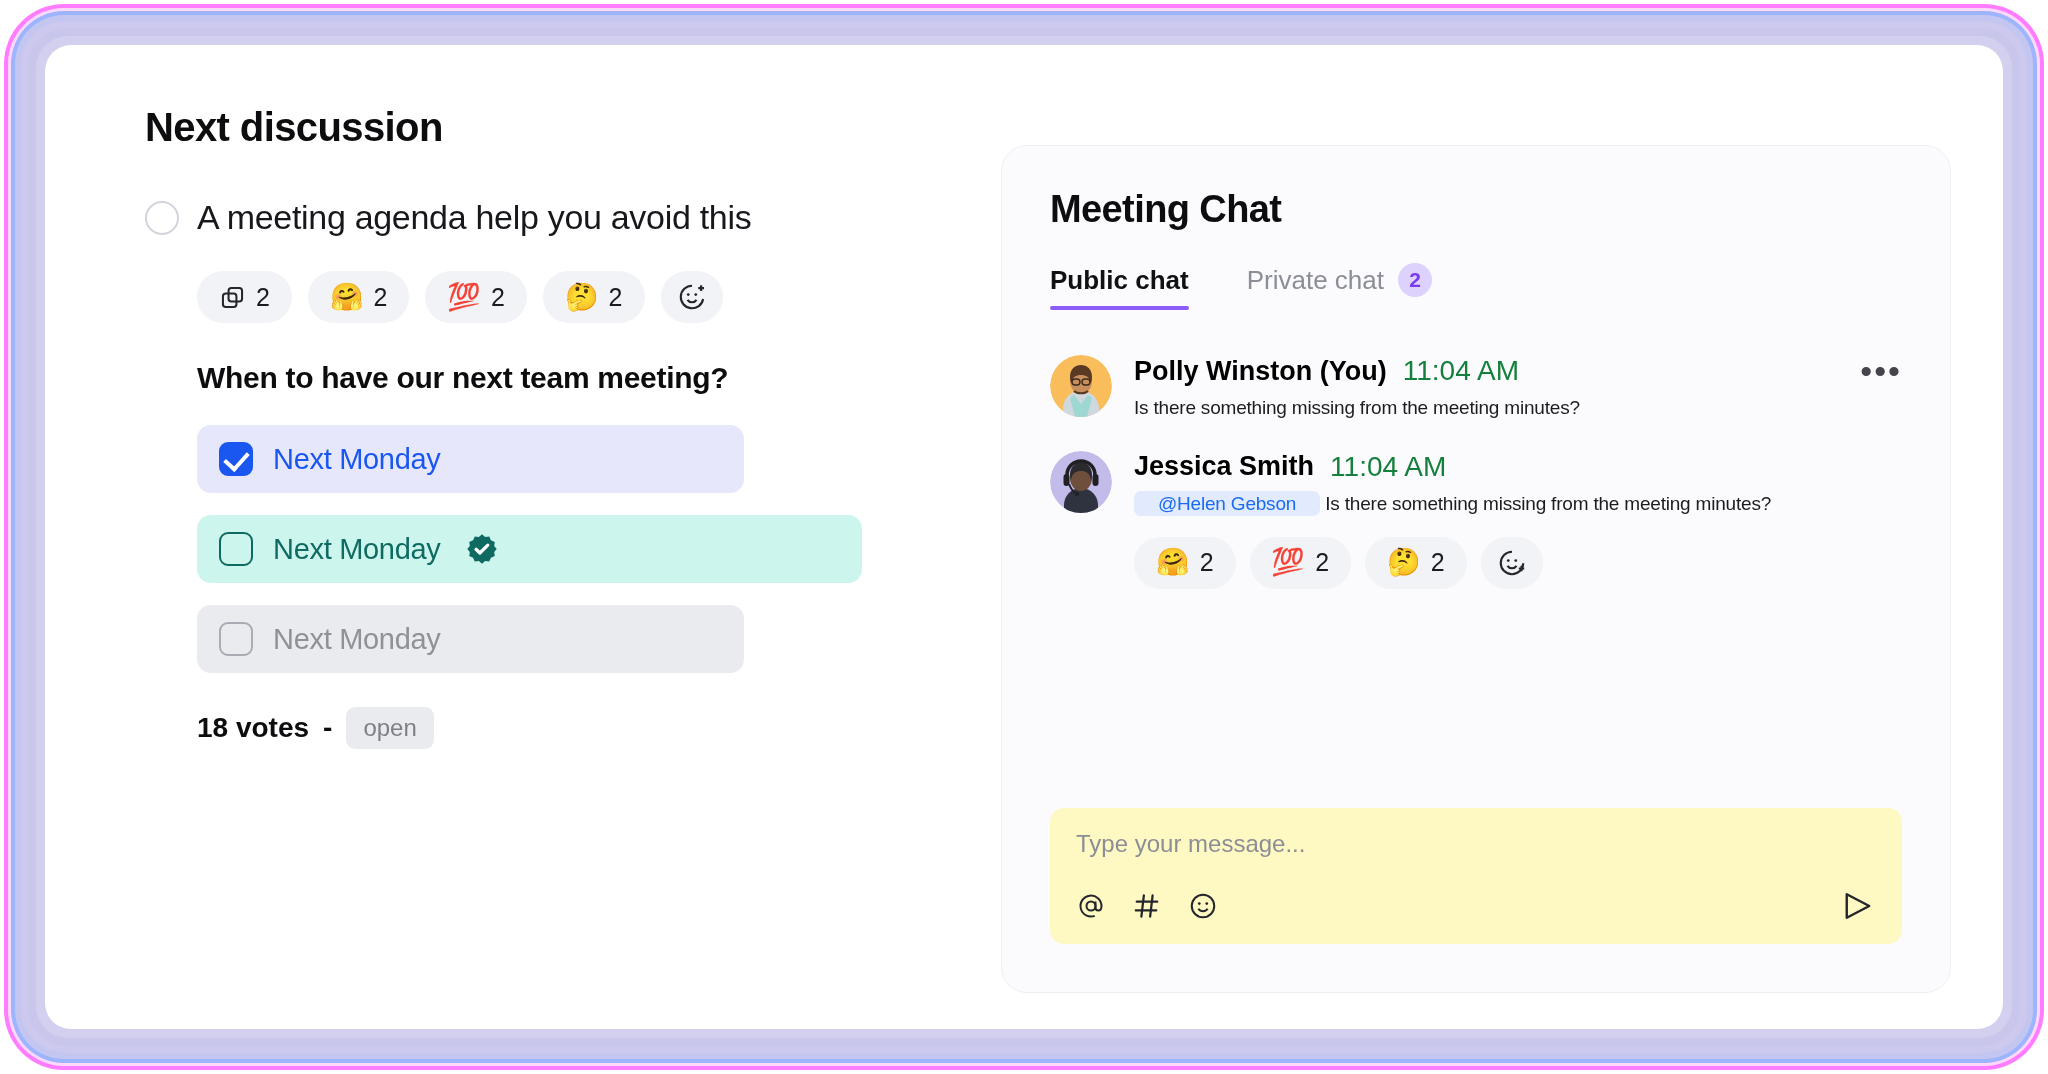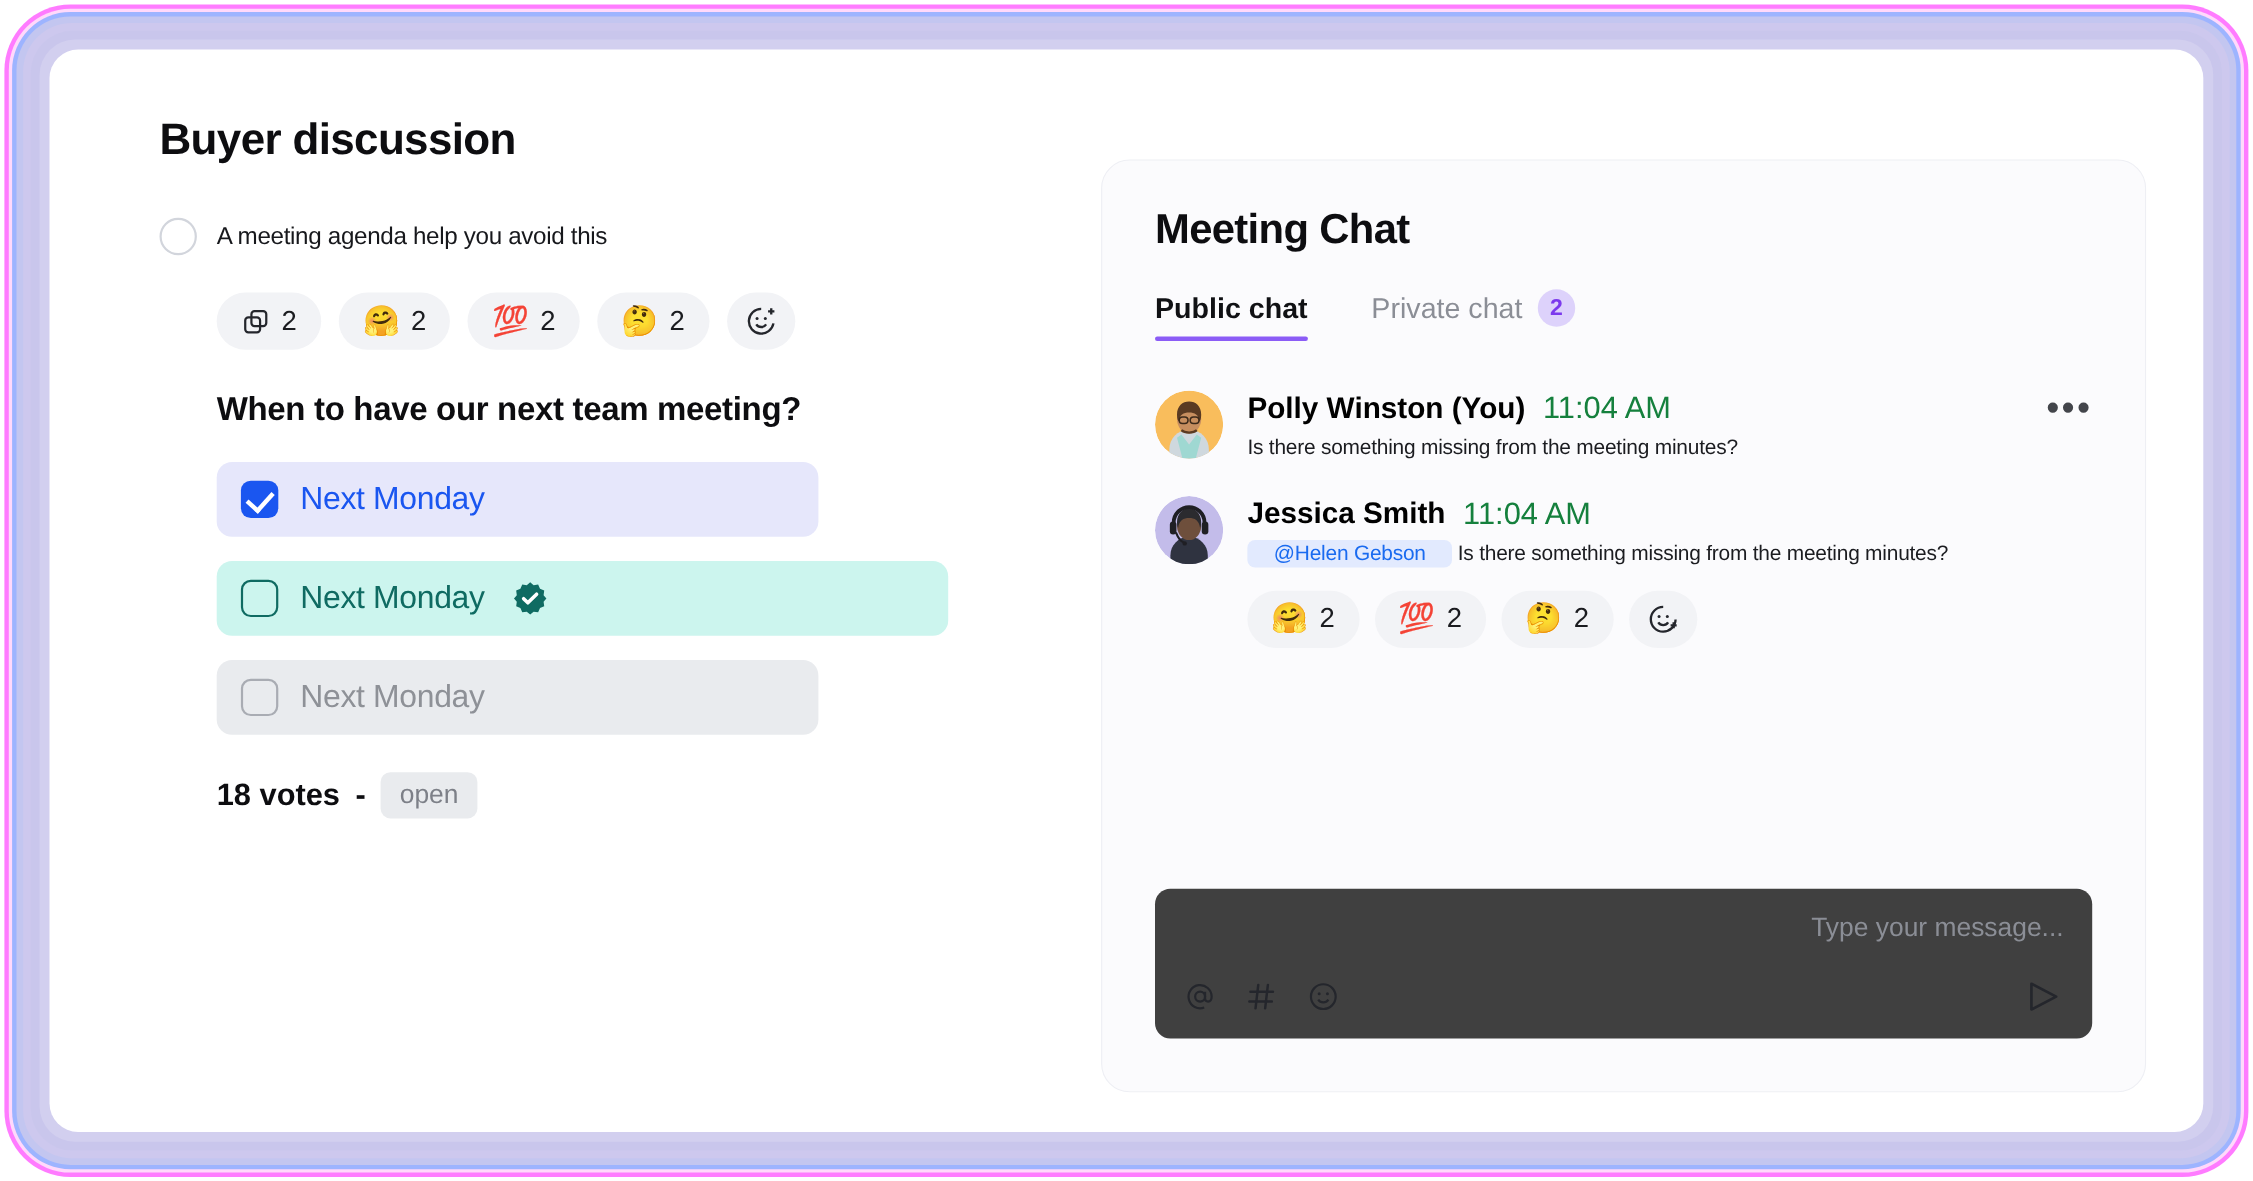--- a/index.html
+++ b/index.html
@@ -34,21 +34,21 @@
   }
   .page-title{
     font-size:40px; font-weight:700; color:#0d0d10; letter-spacing:-0.6px;
     margin-bottom:48px;
   }
 
   .agenda-row{ display:flex; align-items:center; gap:18px; margin-bottom:34px;}
   .radio-empty{
     width:34px;height:34px;border-radius:50%;border:2px solid #d2d5dc; flex:0 0 auto;
   }
-  .agenda-text{ font-size:22px; color:#17181c; letter-spacing:-0.3px;}
+  .agenda-text{ font-size:34px; color:#17181c; letter-spacing:-0.3px;}
 
   
   .chips{ display:flex; gap:16px; margin-left:52px; margin-bottom:38px;}
   .chip{
     display:flex; align-items:center; gap:10px;
     background:#f2f3f6; border-radius:999px;
     height:52px; padding:0 22px;
     font-size:25px; color:#1b1c20;
   }
   .chip.round{ padding:0; width:62px; justify-content:center;}
@@ -122,41 +122,41 @@
   .msg-name{ font-size:27px; font-weight:700; color:#000000;}
   .msg-time{ font-size:28px; color:#15803d;}
   .msg-more{ margin-left:auto; color:#43454b; font-size:34px; line-height:0.5; letter-spacing:2px;}
   .msg-text{ font-size:19px; color:#1b1c20; line-height:1.36; letter-spacing:-0.2px;}
   .mention{ background:#e2eafe; color:#1a6bf0; border-radius:7px; padding:2px 24px;}
 
   .msg-chips{ display:flex; gap:14px; margin-top:20px;}
 
   .composer{
     position:absolute; left:48px; right:48px; bottom:48px;
-    background:#404040; border-radius:14px; padding:22px 26px 20px 26px;text-align:right;
+    background:#fef9c3; border-radius:14px; padding:22px 26px 20px 26px;
   }
   .composer-placeholder{ font-size:24px; color:#8b8e96; margin-bottom:30px;}
   .composer-bar{ display:flex; align-items:center; gap:26px;}
   .composer-bar svg{ display:block;}
   .send{ margin-left:auto;}
 </style>
 </head>
 <body>
 
 <div class="frame-outer">
  <div class="frame-l2">
       <div class="frame-l3">
         <div class="frame-l4">
           <div class="frame-l5">
             <div class="frame-l6">
               <div class="frame-l7">
   <div class="stage">
 
     <div class="left-pane">
-      <div class="page-title">Buyer discussion</div>
+      <div class="page-title">Next discussion</div>
 
       <div class="agenda-row">
         <div class="radio-empty"></div>
         <div class="agenda-text">A meeting agenda help you avoid this</div>
       </div>
 
       <div class="chips">
         <div class="chip">
           <svg width="27" height="27" viewBox="0 0 24 24" fill="none" stroke="#24262c" stroke-width="1.8">
             <rect x="8.5" y="3.5" width="12" height="12" rx="2.5"></rect>

